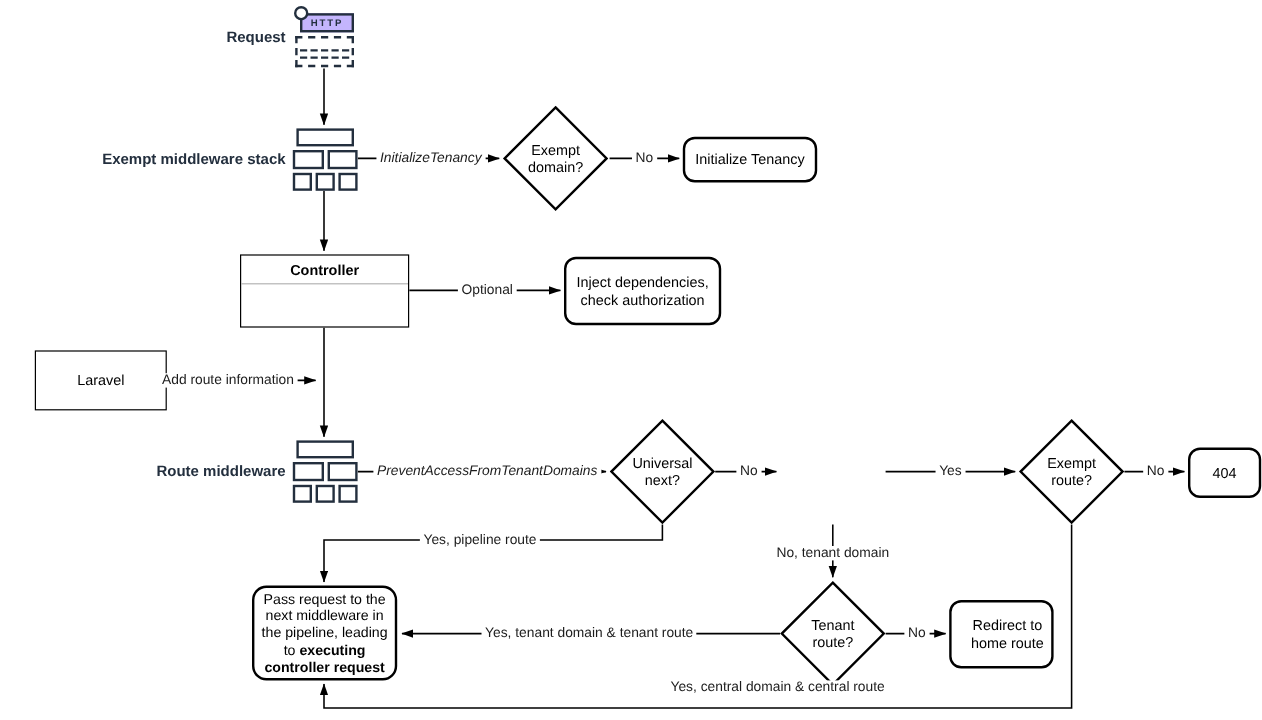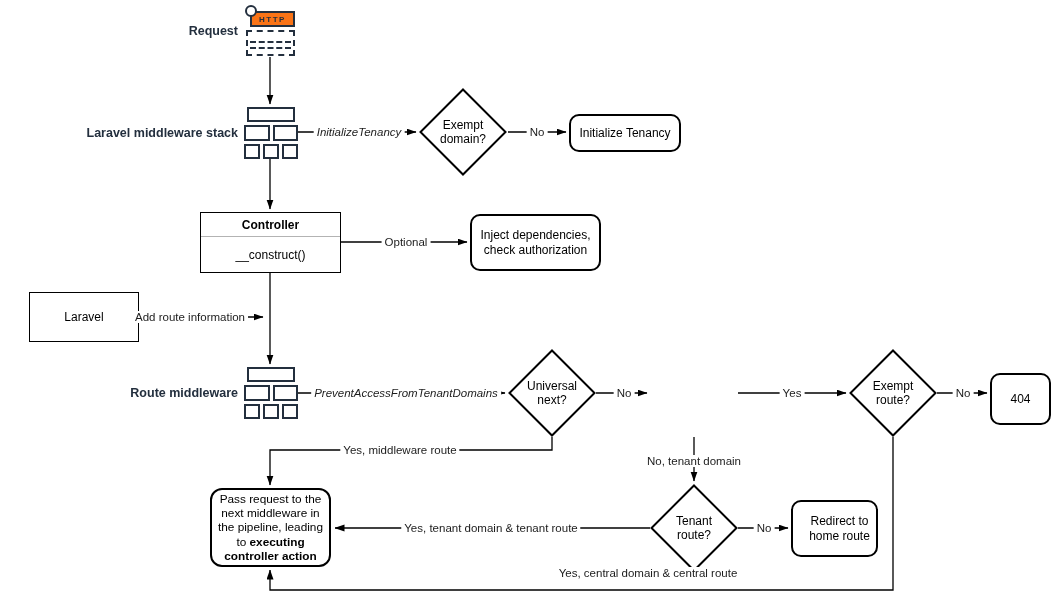--- a/index.html
+++ b/index.html
@@ -25,21 +25,21 @@
   
   .sidelabel{position:absolute;font-weight:700;color:#232F3E;font-size:12.5px;text-align:right;}
   
   .stackicon{position:absolute;width:54px;height:52px;display:flex;flex-direction:column;gap:3px;}
   .stackicon .row{display:flex;gap:3px;flex:1;}
   .stackicon .cell{flex:1;border:2.5px solid #232F3E;background:#fff;box-sizing:border-box;}
   .stackicon .row.one{padding:0 3px;}
   
   .httpicon{position:absolute;left:245px;top:5px;width:52px;height:52px;}
   .httpicon .toprect{position:absolute;left:5px;top:6px;width:45px;height:16px;box-sizing:border-box;
-                     border:2px solid #232F3E;background:#f97316;display:flex;align-items:flex-end;justify-content:center;}
+                     border:2px solid #232F3E;background:#c4b5fd;display:flex;align-items:flex-end;justify-content:center;}
   .httpicon .toprect span{font-size:8px;font-weight:700;letter-spacing:1.5px;color:#232F3E;line-height:10px;}
   .httpicon .circ{position:absolute;left:0;top:0;width:12px;height:12px;border:2.5px solid #232F3E;
                   border-radius:50%;background:#fff;box-sizing:border-box;}
   .httpicon .dashrect{position:absolute;left:1px;top:25px;width:49px;height:26px;box-sizing:border-box;
                       border:2px dashed #232F3E;background:#fff;}
   .httpicon .dashline{position:absolute;left:2px;right:2px;border-top:2px dashed #232F3E;}
   
   .elabel{position:absolute;transform:translate(-50%,-50%);background:#fff;padding:0 3px;
           font-size:11.5px;color:#1c1c1c;white-space:nowrap;z-index:5;}
   .italic{font-style:italic;}
@@ -82,21 +82,21 @@
     <div class="dashrect">
       <div class="dashline" style="top:9px;"></div>
       <div class="dashline" style="top:15px;"></div>
     </div>
     <div class="toprect">
       <span>HTTP</span>
     </div>
     <div class="circ"></div>
   </div>
 
-  <div class="sidelabel" style="left:60px;top:126px;width:178px;">Laravel middleware stack</div>
+  <div class="sidelabel" style="left:60px;top:126px;width:178px;">Exempt middleware stack</div>
   <div class="stackicon" style="left:244px;top:107px;">
     <div class="row one">
         <div class="cell"></div>
       </div>
     <div class="row">
         <div class="cell"></div>
         <div class="cell"></div>
       </div>
     <div class="row">
         <div class="cell"></div>
@@ -109,21 +109,20 @@
     <svg width="88" height="88">
       <polygon points="44,1.5 86.5,44 44,86.5 1.5,44" fill="#fff" stroke="#000" stroke-width="2"></polygon>
     </svg>
     <div class="dlabel">Exempt domain?</div>
   </div>
 
   <div class="node rounded" style="left:569px;top:114px;width:112px;height:38px;">Initialize Tenancy</div>
 
   <div class="classbox" style="left:200px;top:212px;width:141px;height:61px;">
     <div class="hdr">Controller</div>
-    <div class="body">__construct()</div>
   </div>
 
   <div class="node rounded" style="left:470px;top:214px;width:131px;height:57px;">Inject dependencies, check authorization</div>
 
   <div class="node rect" style="left:1px;top:292px;width:110px;height:50px;">Laravel</div>
 
   <div class="sidelabel" style="left:100px;top:386px;width:138px;">Route middleware</div>
   <div class="stackicon" style="left:244px;top:367px;">
     <div class="row one">
         <div class="cell"></div>
@@ -147,42 +146,42 @@
   </div>
 
 
   <div class="node diamond" style="left:849px;top:349px;width:88px;height:88px;">
     <svg width="88" height="88">
       <polygon points="44,1.5 86.5,44 44,86.5 1.5,44" fill="#fff" stroke="#000" stroke-width="2"></polygon>
     </svg>
     <div class="dlabel">Exempt route?</div>
   </div>
 
-  <div class="node rounded" style="left:990px;top:373px;width:61px;height:52px;">404</div>
+  <div class="node rounded" style="left:990px;top:373px;width:61px;height:42px;">404</div>
 
   <div class="node diamond" style="left:650px;top:484px;width:88px;height:88px;">
     <svg width="88" height="88">
       <polygon points="44,1.5 86.5,44 44,86.5 1.5,44" fill="#fff" stroke="#000" stroke-width="2"></polygon>
     </svg>
     <div class="dlabel">Tenant route?</div>
   </div>
 
   <div class="node rounded" style="left:791px;top:500px;width:87px;height:57px;padding-left:16px;">Redirect to home route</div>
 
   <div class="node rounded passbox" style="left:210px;top:488px;width:121px;height:79px;">
-    <div><span>Pass request to the next middleware in the pipeline, leading to </span><span class="boldpart">executing controller action</span></div>
+    <div><span>Pass request to the next middleware in the pipeline, leading to </span><span class="boldpart">executing controller request</span></div>
   </div>
 
   <div class="elabel italic" style="left:359px;top:132px;">InitializeTenancy</div>
   <div class="elabel" style="left:537px;top:132px;">No</div>
   <div class="elabel" style="left:406px;top:242px;">Optional</div>
   <div class="elabel" style="left:190px;top:317px;">Add route information</div>
   <div class="elabel italic" style="left:406px;top:393px;">PreventAccessFromTenantDomains</div>
   <div class="elabel" style="left:624px;top:393px;">No</div>
   <div class="elabel" style="left:792px;top:393px;">Yes</div>
   <div class="elabel" style="left:963px;top:393px;">No</div>
-  <div class="elabel" style="left:400px;top:450px;">Yes, middleware route</div>
+  <div class="elabel" style="left:400px;top:450px;">Yes, pipeline route</div>
   <div class="elabel" style="left:694px;top:461px;text-align:right;">No, tenant domain</div>
   <div class="elabel" style="left:764px;top:528px;">No</div>
   <div class="elabel" style="left:491px;top:528px;">Yes, tenant domain &amp; tenant route</div>
   <div class="elabel" style="left:648px;top:573px;">Yes, central domain &amp; central route</div>
 
 </div>
 
 </body></html>

